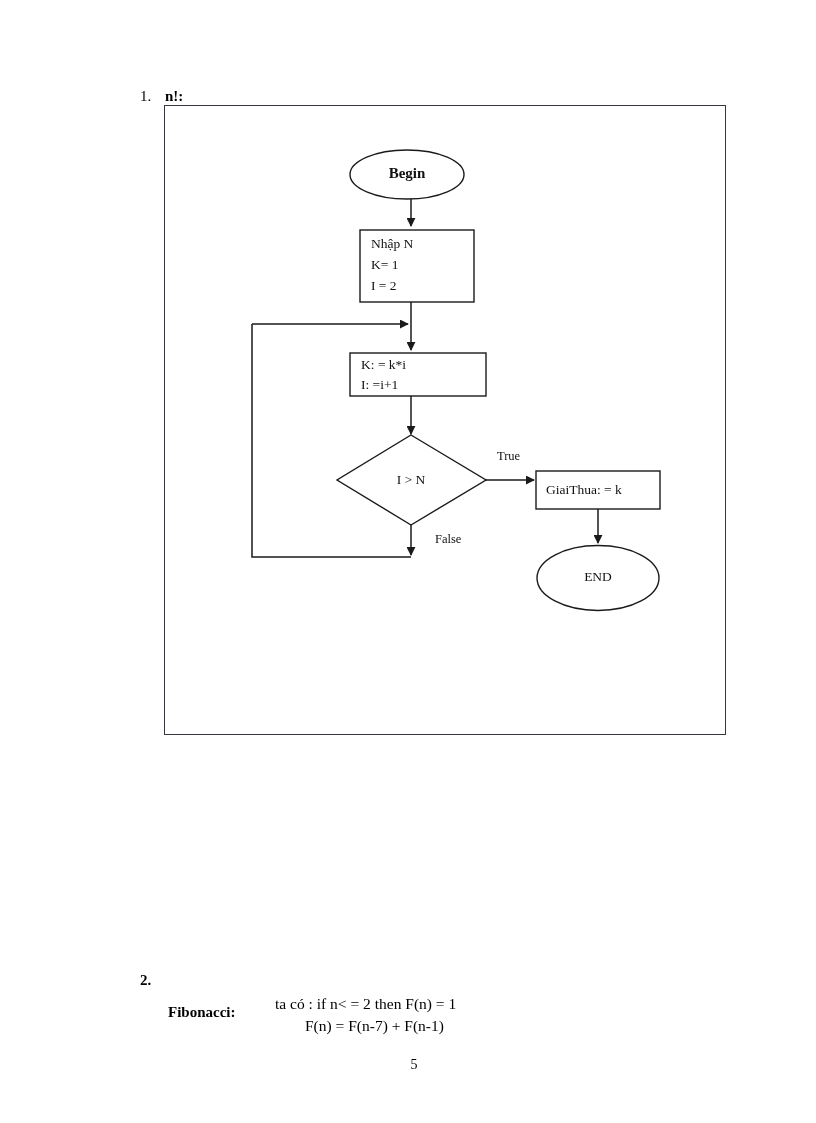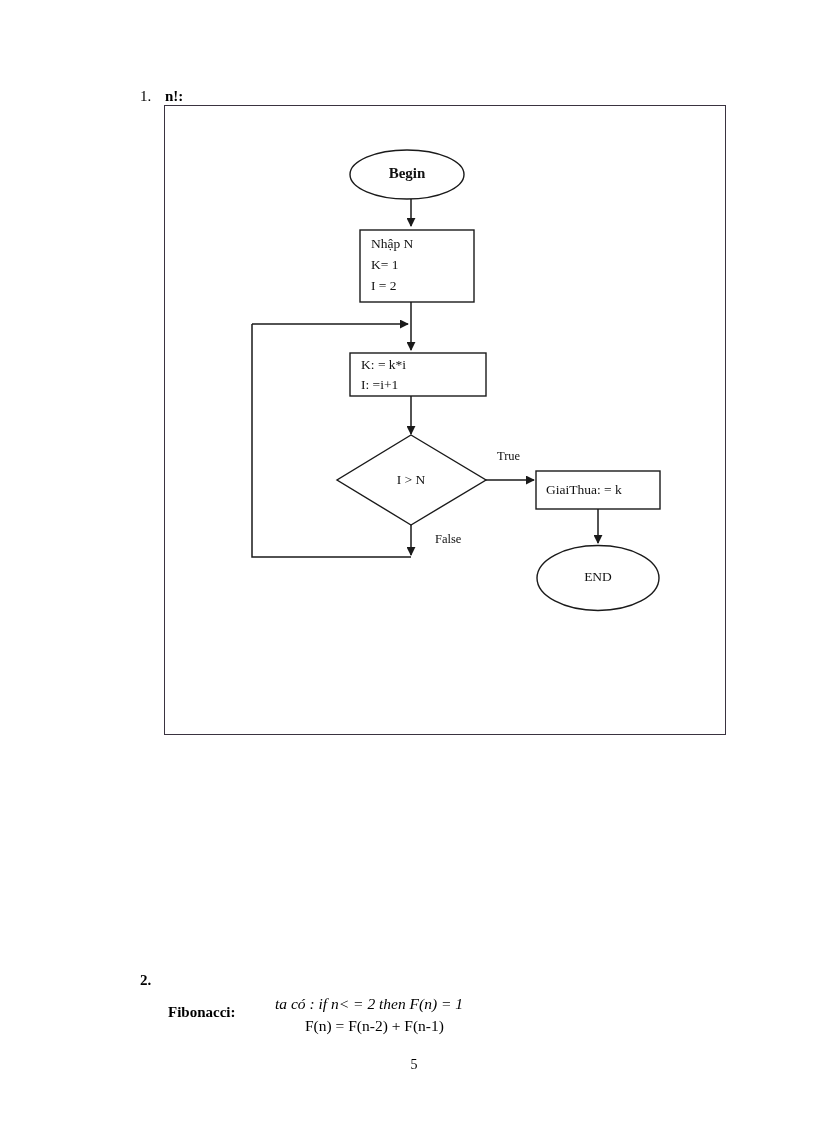--- a/index.html
+++ b/index.html
@@ -165,18 +165,18 @@
 
     <g>
       <ellipse class="fc-shape" cx="434" cy="473" rx="61" ry="32.5"></ellipse>
       <text class="fc-text center" x="434" y="473">END</text>
     </g>
   </svg>
 
   <span class="list-num bold" style="left:140px; top:972px;">2.</span>
   <span class="list-heading" style="left:168px; top:1004px;">Fibonacci:</span>
 
-  <span class="math-line" style="left:275px; top:995px;font-style:italic;">ta có : if n&lt; = 2 then F(n) = 1</span>
-  <span class="math-line" style="left:305px; top:1017px;">F(n) = F(n-2) + F(n-1)</span>
+  <span class="math-line" style="left:275px; top:995px;">ta có : if n&lt; = 2 then F(n) = 1</span>
+  <span class="math-line" style="left:305px; top:1017px;">F(n) = F(n-7) + F(n-1)</span>
 
   <span class="page-number" style="left:394px; top:1057px;">5</span>
 
 </div>
 
 </body></html>

